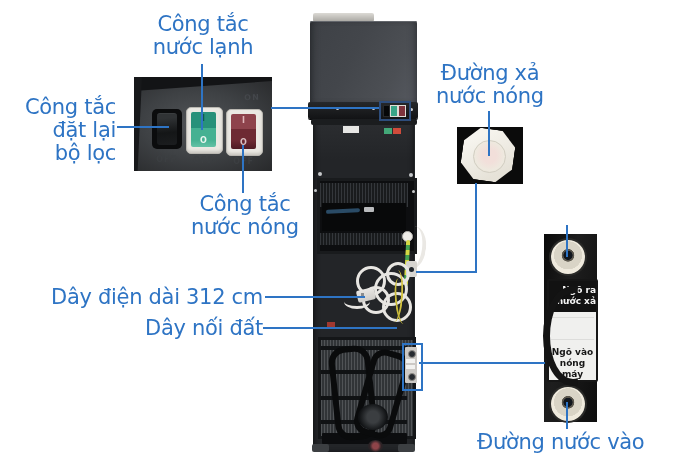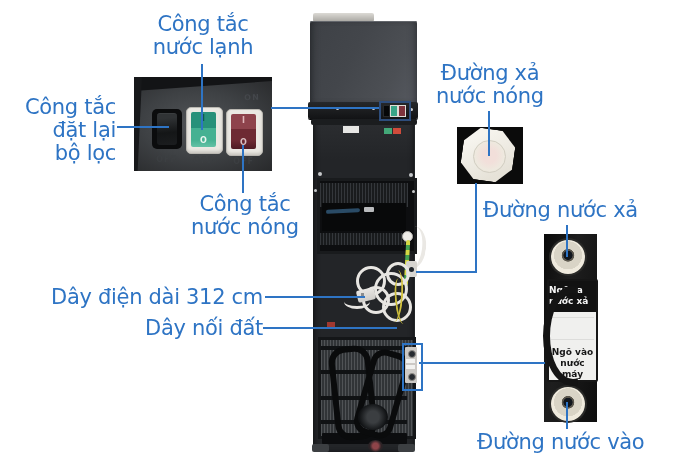--- a/index.html
+++ b/index.html
@@ -134,21 +134,21 @@
   .cpan{left:544px;top:234px;width:53px;height:188px;z-index:2;
     background:linear-gradient(100deg,#0a0a0a,#1e1e1e 40%,#0d0d0d);}
   .fitting{position:absolute;width:34px;height:34px;border-radius:50%;
     box-shadow:0 0 0 2px #2a2a28;
     background:radial-gradient(circle at 50% 45%,#11161d 0 17%,#5a564c 19% 24%,#d9d4c6 26% 55%,#efeadd 56% 75%,#b4afa2 100%);}
   .fit-top{left:7px;top:6px;}
   .fit-bot{left:7px;top:153px;}
   .plate{left:3px;top:45px;width:47px;height:99px;background:#f0f0ee;
     border:2px solid #161616;border-radius:2px;}
   .plate-black{left:0;top:0;width:100%;height:31px;background:#121212;color:#f5f5f5;
-    font-size:9px;font-weight:bold;line-height:11px;text-align:left;white-space:pre-line;
+    font-size:9px;font-weight:bold;line-height:11px;text-align:right;white-space:pre-line;
     padding-top:4px;box-sizing:border-box;}
   .plate-div{position:absolute;left:2px;width:43px;height:1px;background:#dddddb;}
   .plate-in{left:0;top:66px;width:100%;color:#161616;font-size:9px;font-weight:bold;
     line-height:11px;text-align:center;white-space:pre-line;}
   .cpan-tube{left:-1px;top:52px;width:46px;height:86px;border:7px solid #141414;
     border-radius:50%;background:transparent;clip-path:inset(0 42% 0 0);z-index:3;}
 </style>
 </head>
 <body>
 
@@ -156,21 +156,20 @@
 
   <div class="lbl c lbl-cold">Công tắc
 nước lạnh</div>
   <div class="lbl r lbl-filter">Công tắc
 đặt lại
 bộ lọc</div>
   <div class="lbl c lbl-hot">Công tắc
 nước nóng</div>
   <div class="lbl c lbl-hotdrain">Đường xả
 nước nóng</div>
-  <div class="lbl lbl-drainline">Đường nước xả</div>
   <div class="lbl r lbl-power">Dây điện dài 312 cm</div>
   <div class="lbl r lbl-ground">Dây nối đất</div>
   <div class="lbl lbl-inlet">Đường nước vào</div>
 
   <div class="ln ln1"></div>
   <div class="ln ln2"></div>
   <div class="ln ln3"></div>
   <div class="ln ln4"></div>
   <div class="ln ln5"></div>
   <div class="ln ln6"></div>
@@ -277,19 +276,19 @@
   </div>
 
   <div class="abs cpan">
     <div class="fitting fit-top"></div>
     <div class="abs plate">
       <div class="abs plate-black">Ngõ ra
 nước xả</div>
       <div class="plate-div" style="top:36px;"></div>
       <div class="plate-div" style="top:58px;"></div>
       <div class="abs plate-in">Ngõ vào
-nước máy</div>
+nóng máy</div>
     </div>
     <div class="abs cpan-tube"></div>
     <div class="fitting fit-bot"></div>
   </div>
 
 </div>
 
 </body></html>

